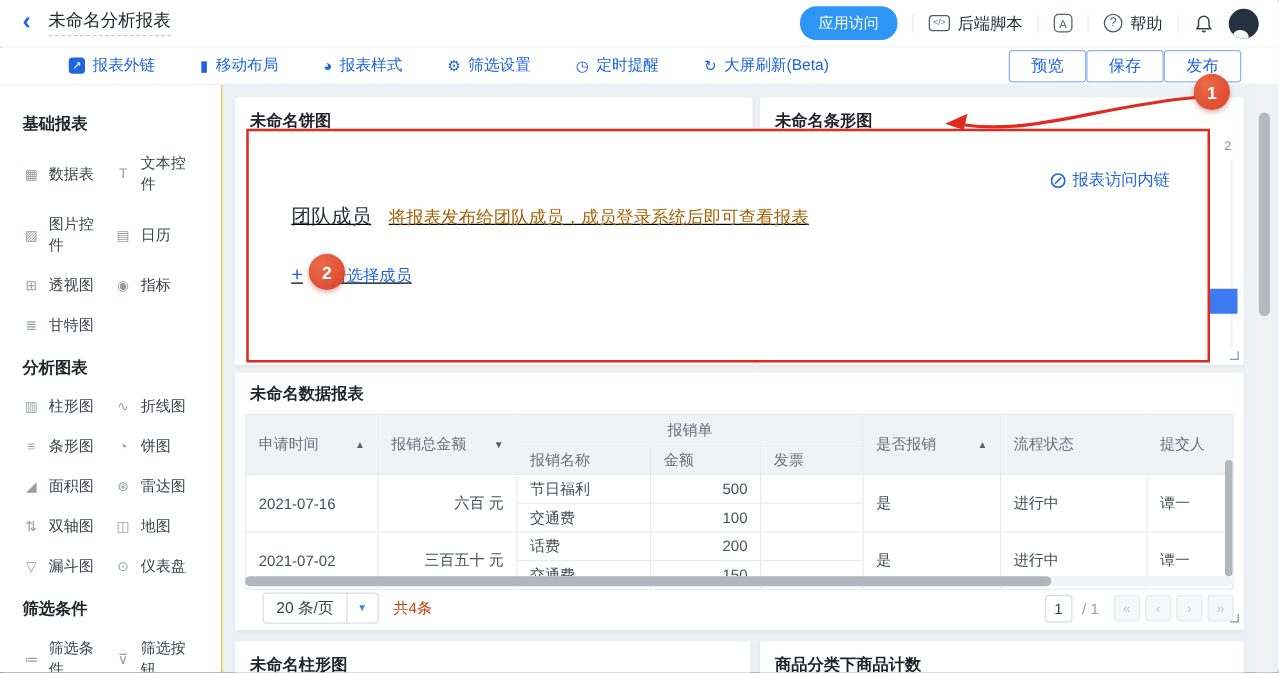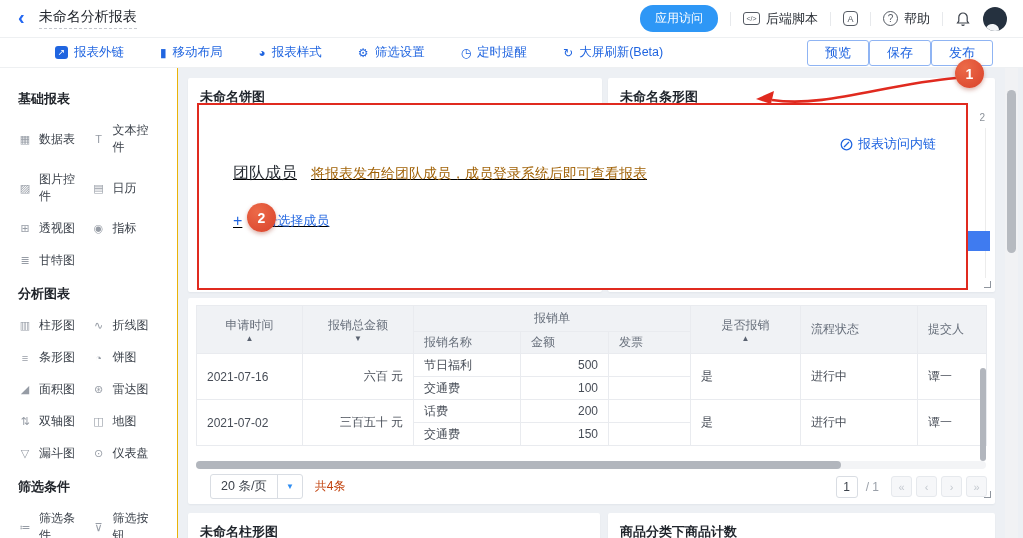--- a/index.html
+++ b/index.html
@@ -75,21 +75,21 @@
   
   .p-table{ left:10px; top:230px; width:807px; height:206px;}
   .rtable{ border-collapse:collapse; margin:7px 0 0 8px; table-layout:fixed; width:790px; background:#fff;}
   .rtable th,.rtable td{ border:1px solid #e9ebef; font-weight:normal; font-size:12px;
     padding:0 10px; text-align:left; overflow:hidden; white-space:nowrap;}
   .rtable thead th{ background:#f0f2f5; color:#68707c;}
   .rtable thead tr:first-child th{ height:26px;}
   .rtable thead tr:last-child th{ height:22px;}
   .rtable thead th.group{ text-align:center;}
   .rtable td{ color:#474d57; height:23px;}
-  .th-flex{ display:flex; align-items:center; justify-content:space-between;flex-direction:column;}
+  .th-flex{ display:flex; align-items:center; justify-content:space-between;}
   .sort{ font-size:8px; color:#5a6270;}
   .num{ text-align:right !important;}
   .hscroll{ position:absolute; left:0; top:163px; width:790px; height:8px; background:#f3f4f6; border-radius:4px;}
   .hscroll .thumb{ position:absolute; left:0; top:0; height:8px; width:645px; background:#b2b6bd; border-radius:4px; cursor:pointer;}
   .vscroll-thumb{ position:absolute; right:9px; top:70px; width:6px; height:93px; background:#b2b6bd; border-radius:3px; cursor:pointer; z-index:2;}
   .pager{ position:absolute; left:8px; right:8px; top:176px; display:flex; align-items:center;}
   .pgsize{ display:flex; align-items:center; border:1px solid #d9dde3; border-radius:3px;
     height:25px; background:#fff; cursor:pointer; margin-left:14px;}
   .pgsize .txt{ font-size:12.5px; color:#3c424b; padding:0 10px;}
   .pgsize .sep{ width:1px; height:25px; background:#d9dde3;}
@@ -302,20 +302,21 @@
           <span>报表访问内链</span>
         </span>
         <div class="dlg-add">
           <span class="plus">+</span>
           <span>点击选择成员</span>
         </div>
       </div>
     </div>
 
     <div class="panel p-table">
+      <div class="panel-title" style="padding-top:8px;">未命名数据报表</div>
       <table class="rtable">
         <colgroup>
           <col style="width:106px">
             <col style="width:111px">
             <col style="width:107px">
             <col style="width:88px">
           <col style="width:82px">
             <col style="width:110px">
             <col style="width:117px">
             <col style="width:69px">

